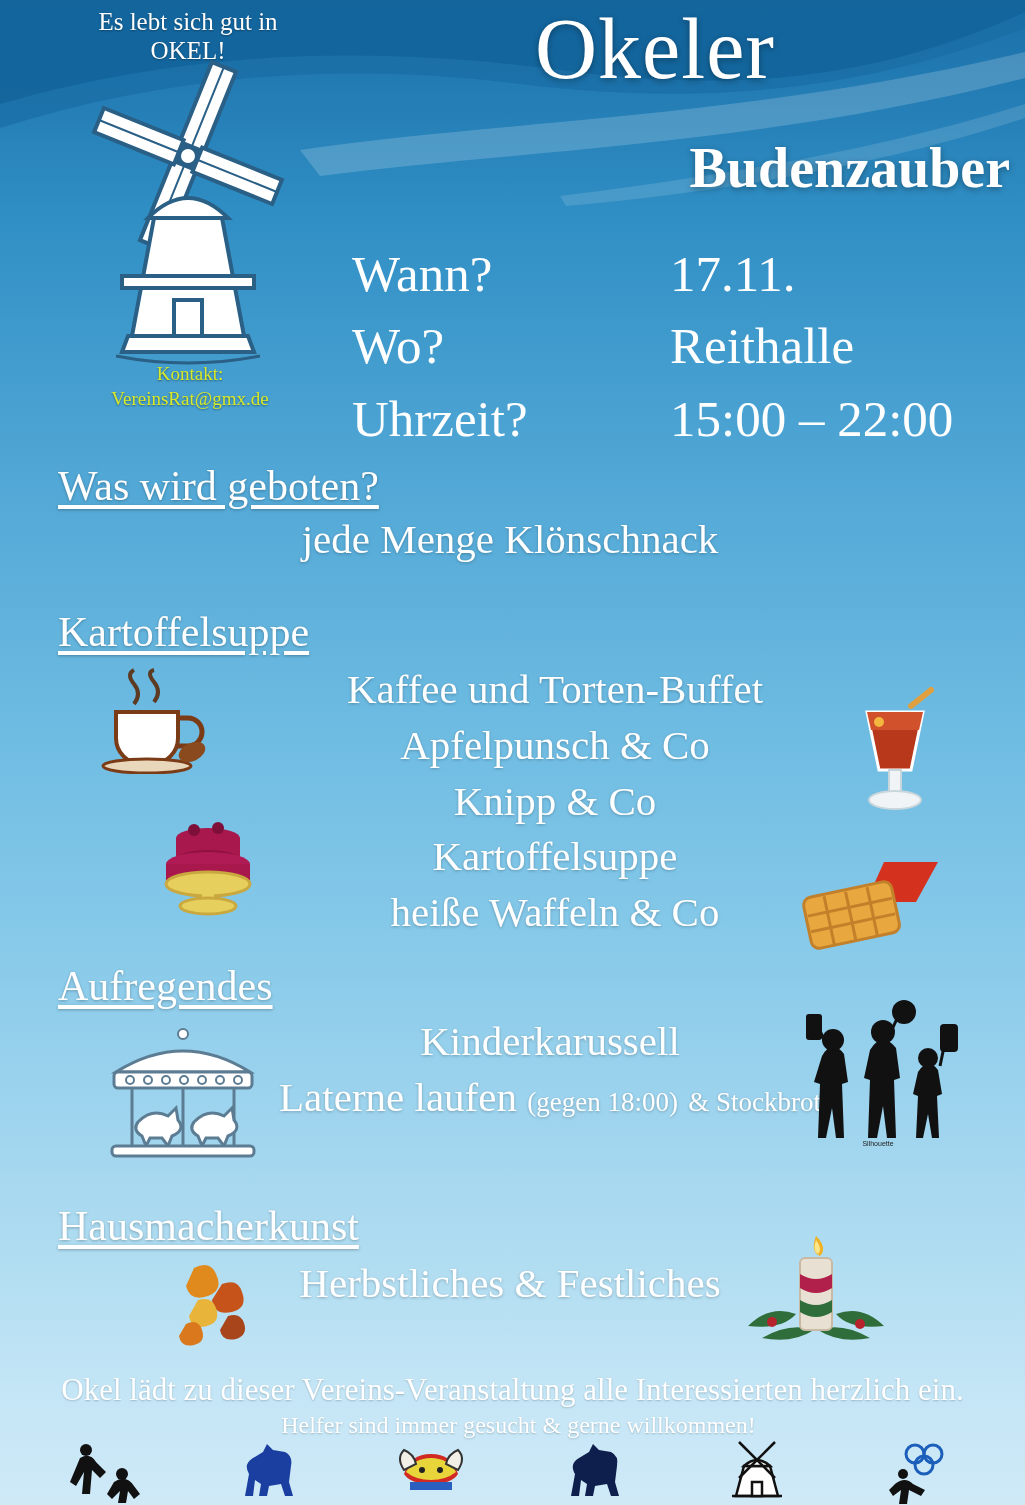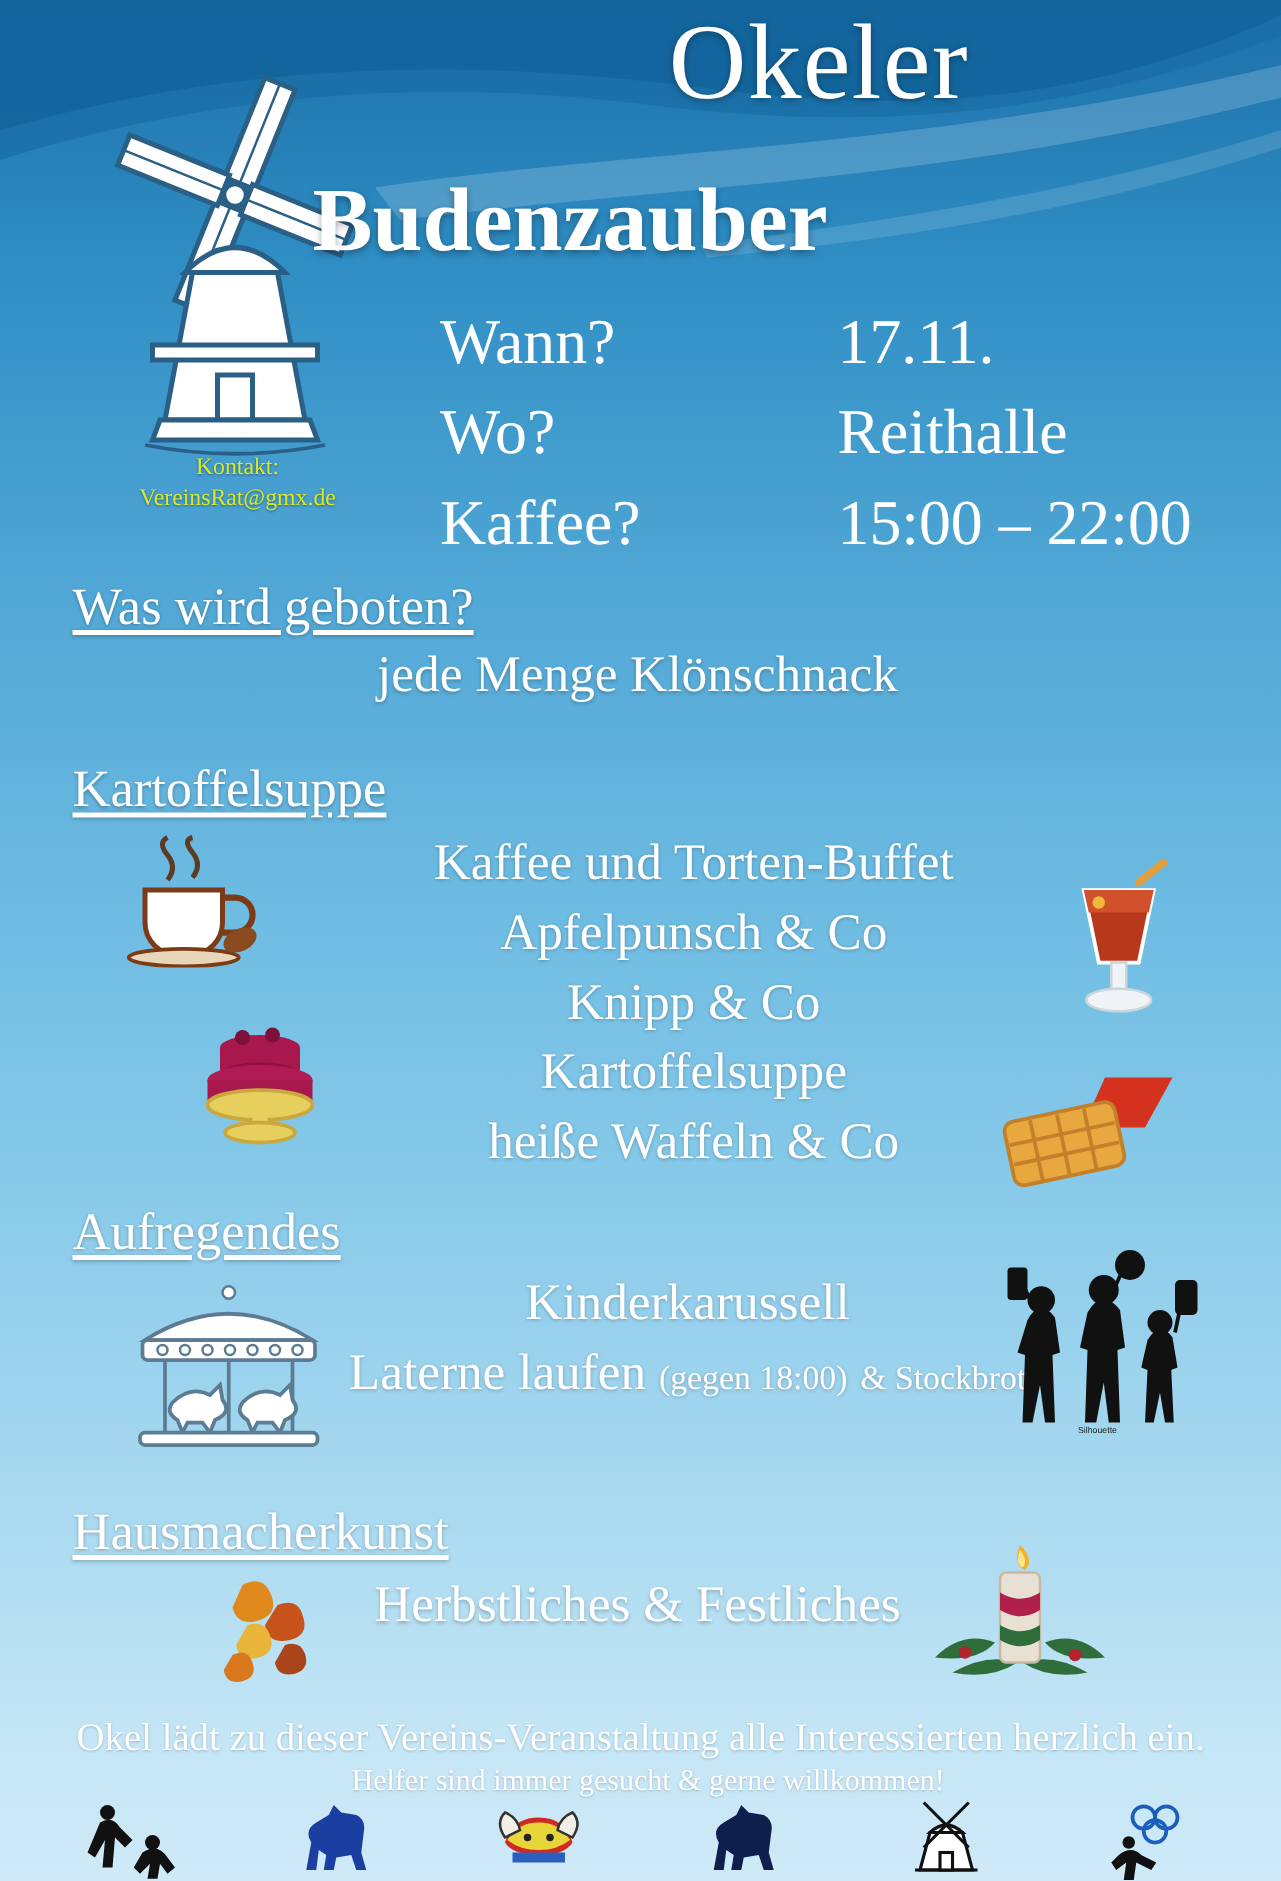--- a/index.html
+++ b/index.html
@@ -75,22 +75,22 @@
     font-size: 86px;
     line-height: 1;
     letter-spacing: 1px;
     text-shadow: 0 2px 6px rgba(0,0,0,.35);
   }
   .title2 {
     position: absolute;
     left: 250px;
     top: 140px;
     width: 760px;
-    text-align: left;
-    font-size: 72px;
+    text-align: right;
+    font-size: 56px;
     font-weight: bold;
     line-height: 1;
     text-shadow: 0 2px 6px rgba(0,0,0,.35);
   }
 
   .facts {
     position: absolute;
     left: 352px;
     top: 238px;
     width: 620px;
@@ -181,20 +181,21 @@
 
 <div id="poster">
 
   <svg class="swirl" viewBox="0 0 1025 240" preserveAspectRatio="none">
     <path d="M0,128 C160,78 330,60 520,84 C700,106 860,92 1025,28 L1025,0 L0,0 Z" fill="#1a6ea6" opacity="0.75"></path>
     <path d="M0,104 C180,52 360,44 560,70 C740,94 880,78 1025,12 L1025,0 L0,0 Z" fill="#0f5f96" opacity="0.6"></path>
     <path d="M300,150 C500,120 740,120 1025,52 L1025,78 C760,146 520,150 320,176 Z" fill="#ffffff" opacity="0.18"></path>
     <path d="M560,196 C720,176 880,150 1025,104 L1025,118 C880,166 720,192 566,206 Z" fill="#ffffff" opacity="0.13"></path>
   </svg>
 
+  <div class="slogan">Es lebt sich gut in OKEL!</div>
 
   <svg class="windmill" viewBox="0 0 250 310">
     <g stroke="#ffffff" stroke-width="4" fill="none">
 
       <g transform="translate(126,96)">
         <g transform="rotate(22)">
           <rect x="-13" y="-96" width="26" height="86" fill="#ffffff" stroke="#2a5f86"></rect>
           <line x1="0" y1="-96" x2="0" y2="-10" stroke="#2a5f86" stroke-width="2"></line>
           <rect x="-13" y="10" width="26" height="86" fill="#ffffff" stroke="#2a5f86"></rect>
           <line x1="0" y1="10" x2="0" y2="96" stroke="#2a5f86" stroke-width="2"></line>
@@ -230,21 +231,21 @@
   <div class="facts">
     <div class="row">
       <div class="q">Wann?</div>
       <div class="a">17.11.</div>
     </div>
     <div class="row">
       <div class="q">Wo?</div>
       <div class="a">Reithalle</div>
     </div>
     <div class="row">
-      <div class="q">Kaffee?</div>
+      <div class="q">Uhrzeit?</div>
       <div class="a">15:00 – 22:00</div>
     </div>
   </div>
 
   <div class="sec-head" id="h-geboten">Was wird geboten?</div>
   <div class="lines" id="l-geboten">
     <div>jede Menge Klönschnack</div>
   </div>
 
   <div class="sec-head" id="h-kulinarisch">Kartoffelsuppe</div>

